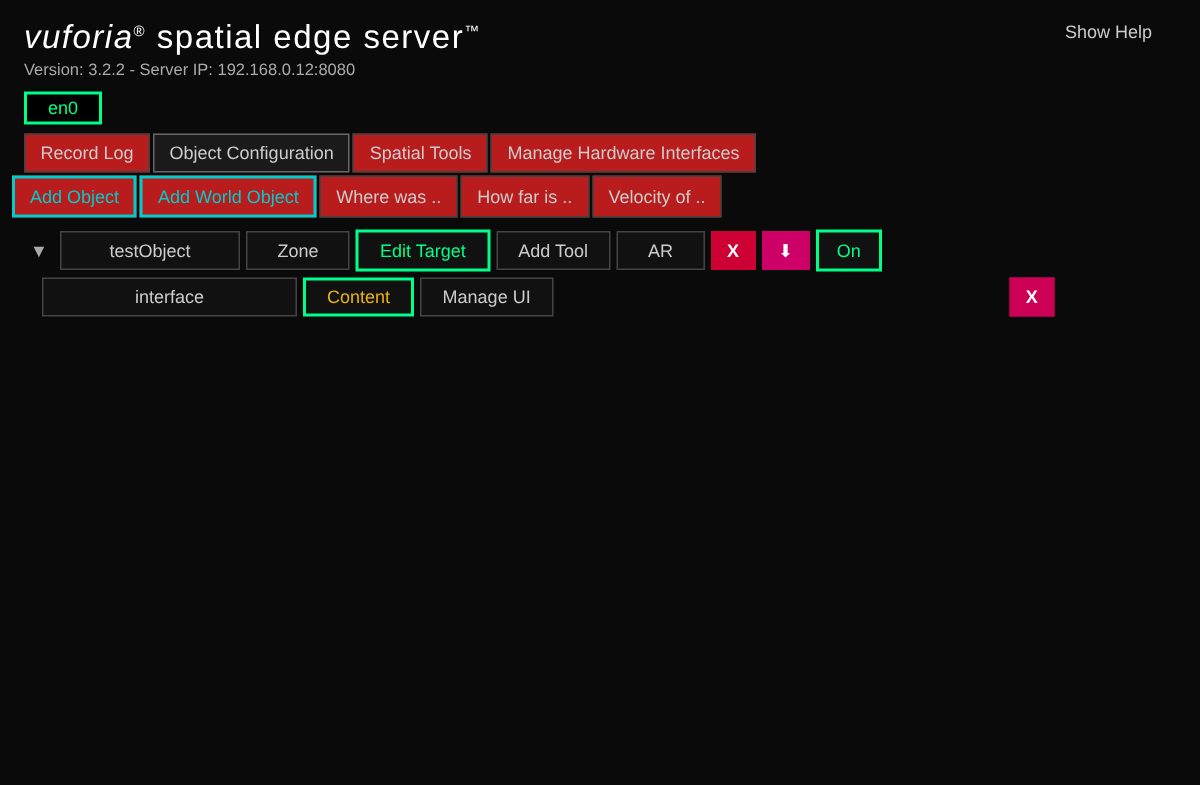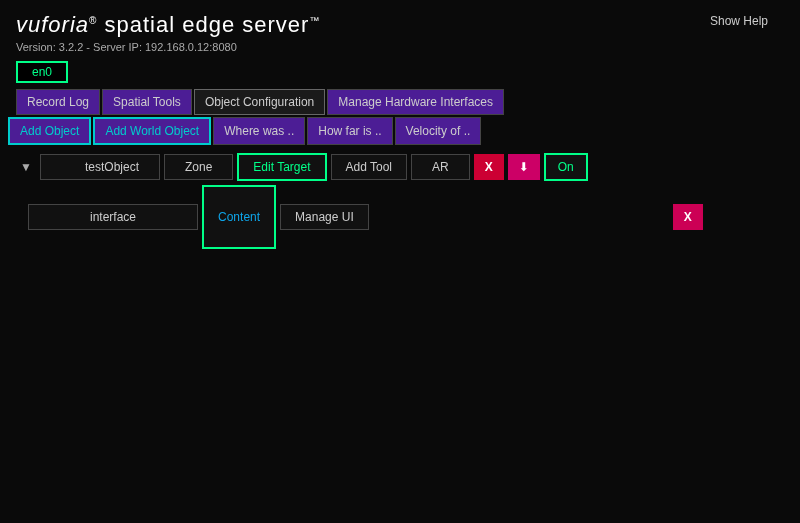--- a/index.html
+++ b/index.html
@@ -58,21 +58,21 @@
       margin-bottom: 2px;
     }
     .toolbar-row2 {
       display: flex;
       align-items: stretch;
       padding: 0 8px;
       gap: 2px;
       margin-bottom: 8px;
     }
     .tb-btn {
-      background: #4c1d95;
+      background: #b91c1c;
       color: #ccc;
       border: 1px solid #444;
       padding: 5px 10px;
       font-size: 12px;
       cursor: pointer;
       font-family: Arial, sans-serif;
       white-space: nowrap;
     }
     .tb-btn.active {
       background: #1a1a1a;
@@ -109,21 +109,20 @@
     }
     .obj-name-btn {
       background: #111;
       color: #ccc;
       border: 1px solid #444;
       padding: 5px 20px;
       font-size: 12px;
       cursor: pointer;
       font-family: Arial, sans-serif;
       min-width: 120px;
-      text-align: right;
     }
     .zone-btn {
       background: #111;
       color: #ccc;
       border: 1px solid #444;
       padding: 5px 20px;
       font-size: 12px;
       cursor: pointer;
       font-family: Arial, sans-serif;
       text-align: right;
@@ -187,23 +186,23 @@
       background: #111;
       color: #ccc;
       border: 1px solid #444;
       padding: 5px 61px;
       font-size: 12px;
       cursor: pointer;
       font-family: Arial, sans-serif;
     }
     .content-btn {
       background: #111;
-      color: #0ea5e9;
-      border: 2px solid #00ff88;
-      padding: 23px 14px;
+      color: #eab308;
+      border: 2px solid #00ff88;
+      padding: 4px 14px;
       font-size: 12px;
       cursor: pointer;
       font-family: Arial, sans-serif;
     }
     .reset-ui-btn {
       background: #111;
       color: #ccc;
       border: 1px solid #444;
       padding: 5px 14px;
       font-size: 12px;
@@ -235,22 +234,22 @@
   </div>
   <button class="show-help">Show Help</button>
 </div>
 
 <div class="network-bar">
   <button class="en0-btn">en0</button>
 </div>
 
 <div class="toolbar-row">
   <button class="tb-btn">Record Log</button>
+  <button class="tb-btn active">Object Configuration</button>
   <button class="tb-btn">Spatial Tools</button>
-  <button class="tb-btn active">Object Configuration</button>
   <button class="tb-btn">Manage Hardware Interfaces</button>
 </div>
 
 <div class="toolbar-row2">
   <button class="tb-btn cyan-border">Add Object</button>
   <button class="tb-btn cyan-border">Add World Object</button>
   <button class="tb-btn">Where was ..</button>
   <button class="tb-btn">How far is ..</button>
   <button class="tb-btn">Velocity of ..</button>
 </div>

